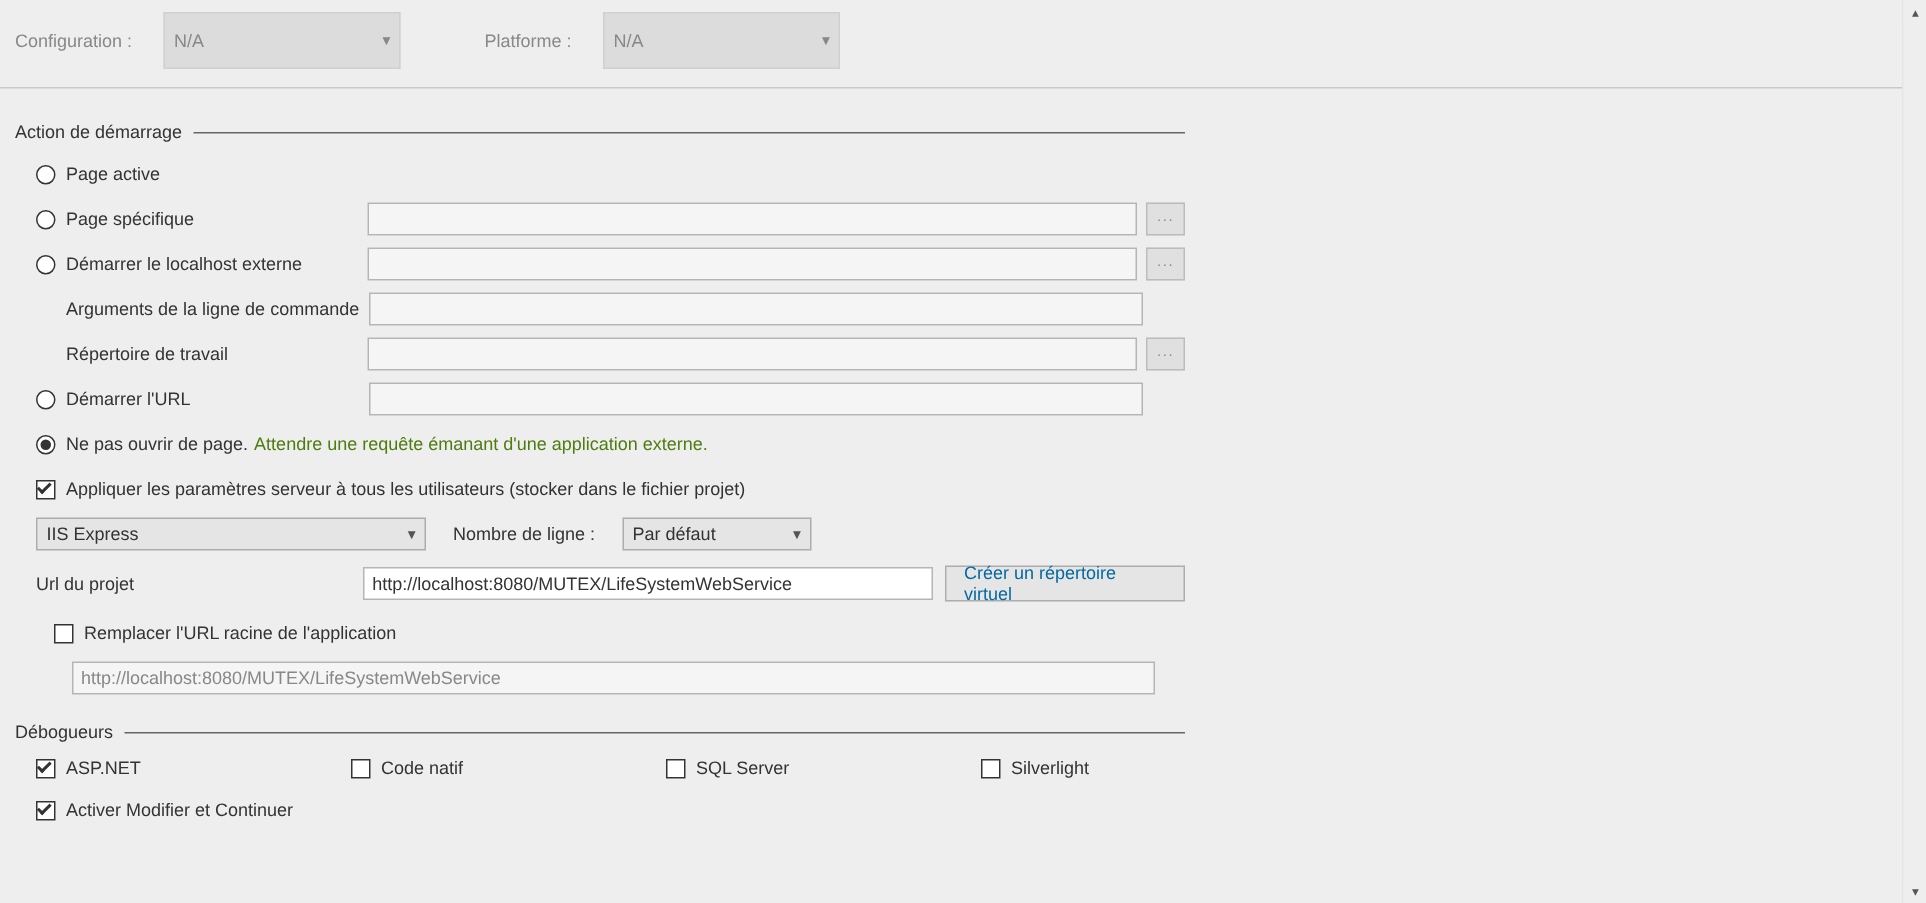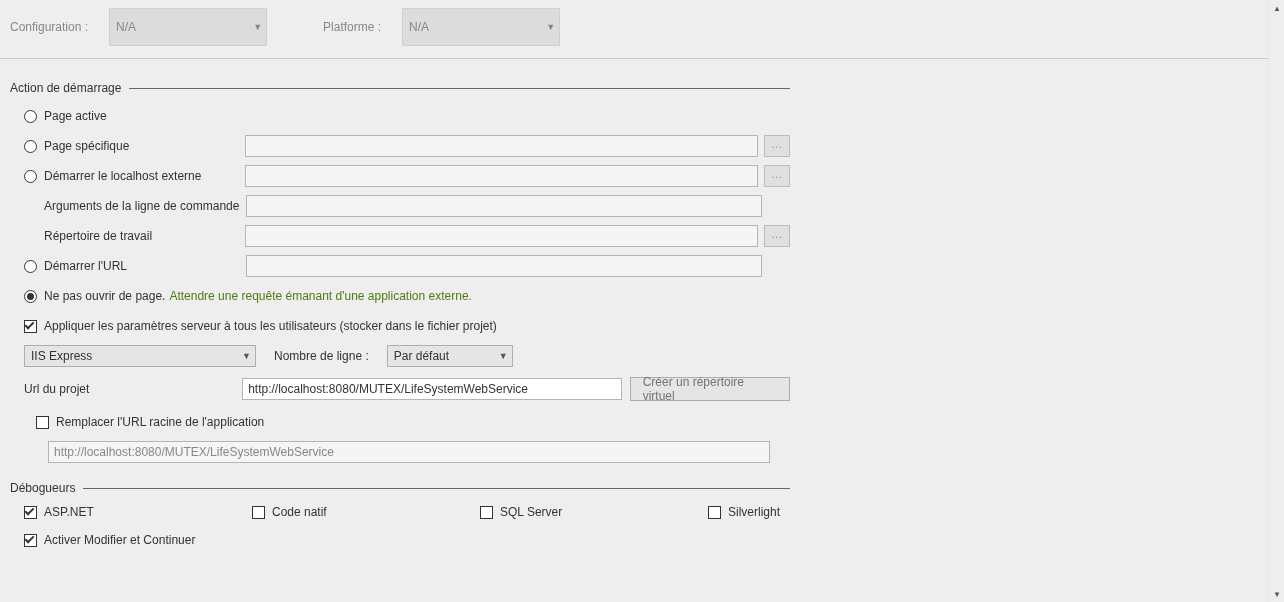--- a/index.html
+++ b/index.html
@@ -183,21 +183,21 @@
     color: #333;
   }
   .dropdown .arrow { font-size: 9px; color: #555; }
   .btn {
     height: 24px;
     border: 1px solid #adadad;
     background: #e5e5e5;
     padding: 0 12px;
     display: inline-flex;
     align-items: center;
-    color: #737373;
+    color: #0369a1;
   }
   .servers-row1 {
     display: flex;
     align-items: center;
     gap: 18px;
     margin-bottom: 10px;
   }
   .servers-row2 {
     display: flex;
     align-items: center;
@@ -205,21 +205,21 @@
   }
   .servers-row2 .lbl {
     width: 222px;
   }
   .override-input {
     margin-left: 24px;
     margin-top: 6px;
   }
   .debuggers-grid {
     display: flex;
-    gap: 88px;
+    gap: 70px;
     margin-bottom: 10px;
   }
   .dbg-item {
     display: flex;
     align-items: center;
     min-width: 140px;
   }
 </style>
 </head>
 <body>
@@ -314,21 +314,21 @@
     </div>
 
     <div class="section-body">
 
       <div class="row">
         <span class="check checked"></span>
         <span>Appliquer les paramètres serveur à tous les utilisateurs (stocker dans le fichier projet)</span>
       </div>
 
       <div class="servers-row1">
-        <div class="dropdown" style="width:232px;margin-left:0">
+        <div class="dropdown" style="width:260px;margin-left:0">
           <span>IIS Express</span>
           <span class="arrow">▼</span>
         </div>
         <span>Nombre de ligne :</span>
         <div class="dropdown" style="width:126px">
           <span>Par défaut</span>
           <span class="arrow">▼</span>
         </div>
       </div>
 

